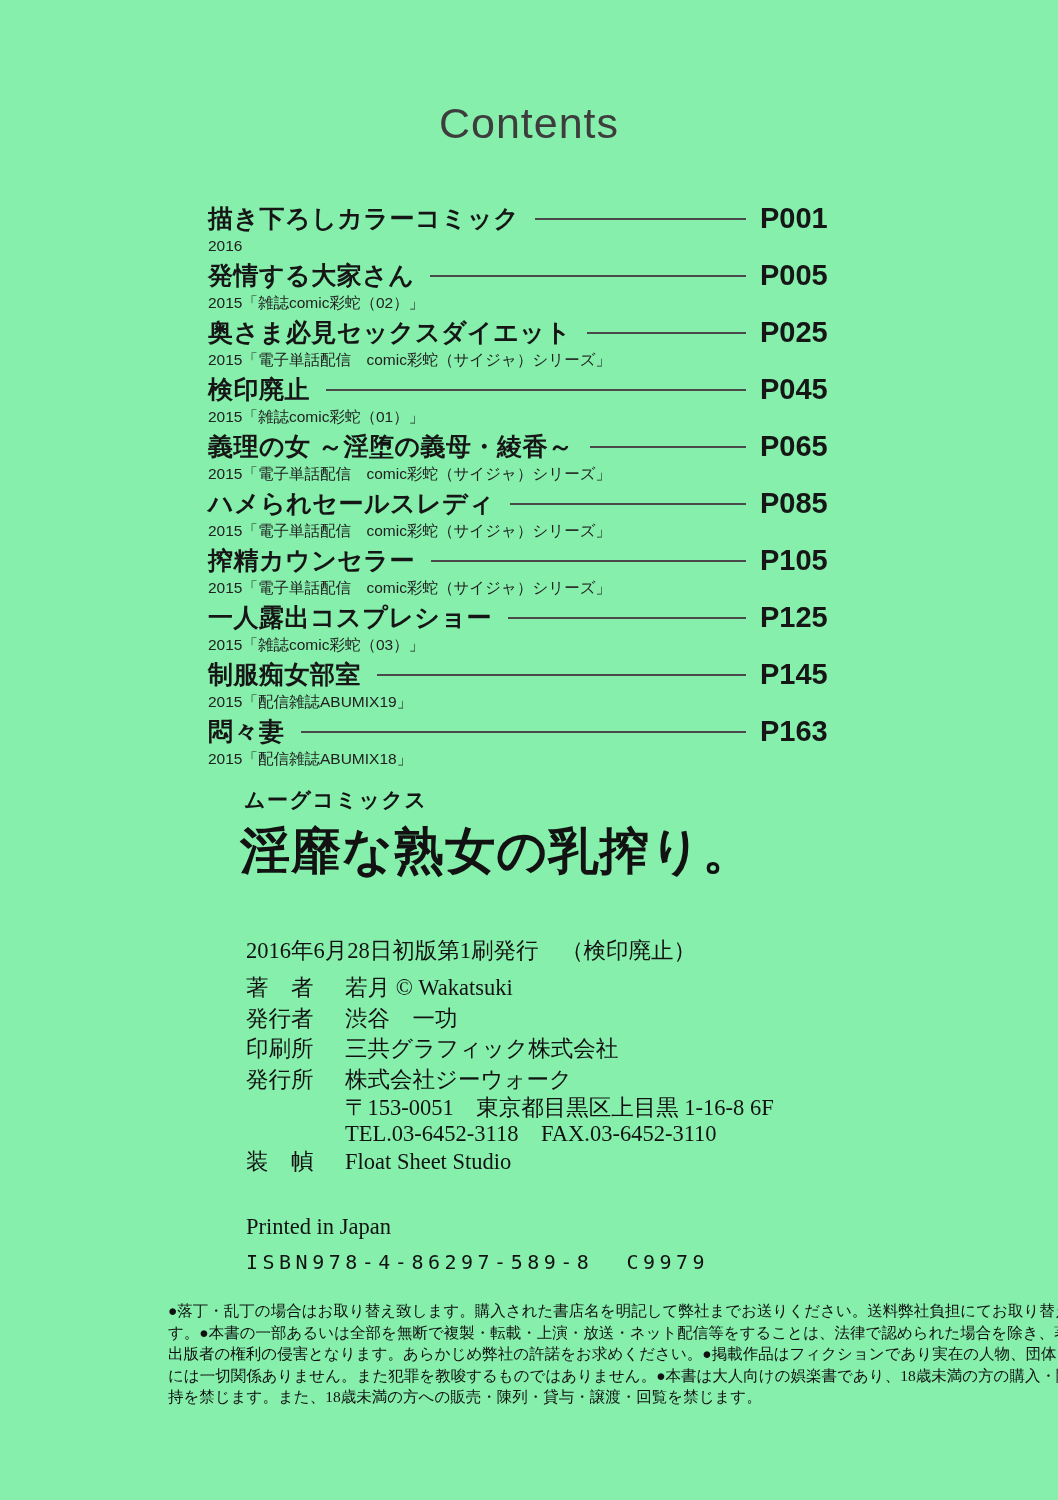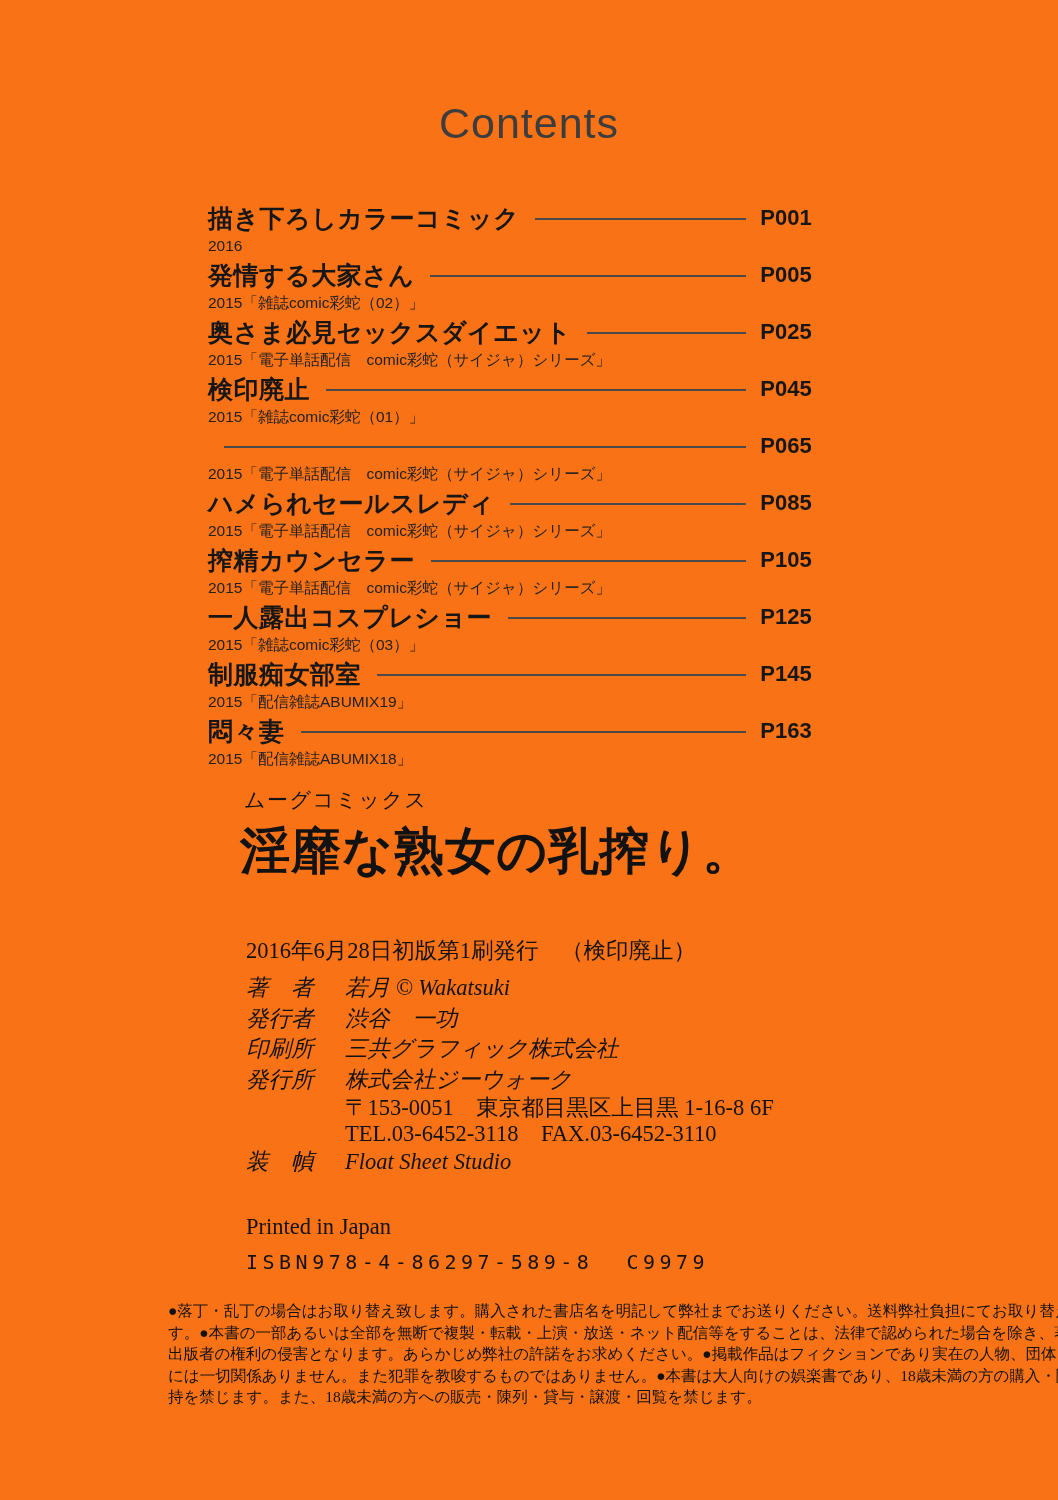--- a/index.html
+++ b/index.html
@@ -1,20 +1,20 @@
 <!DOCTYPE html>
 <html><head>
 <meta charset="utf-8">
 <style>
   * { margin:0; padding:0; box-sizing:border-box; }
   body { background:#ffffff; }
   .page {
     position:relative;
     width:1058px; height:1500px;
-    background:#f97316;
+    background:#86efac;
     font-family:"Liberation Sans", sans-serif;
     color:#1c1c1c;
     overflow:hidden;
     margin:0 auto;
   }
   .contents-title {
     position:absolute; top:98px; left:0; width:1058px;
     text-align:center;
     font-size:43px; line-height:50px;
     color:#3d3d3d;
@@ -29,44 +29,44 @@
     font-weight:bold; font-size:25px; white-space:nowrap;
     letter-spacing:0.5px; color:#161616;
   }
   .toc-line {
     flex:1; height:0;
     border-top:2px solid #4a4a4a;
     margin:0 14px 0 16px;
     position:relative; top:1px;
   }
   .toc-page {
-    font-weight:bold; font-size:22px; width:52px;
+    font-weight:bold; font-size:29px; width:52px;
     text-align:center; color:#161616; flex:none;
   }
   .toc-sub {
     font-size:15.5px; line-height:20px; height:20px;
     color:#212121; white-space:nowrap; margin-top:2px;
   }
   .book-series {
     position:absolute; left:244px; top:786px;
-    font-size:21px; font-weight:normal; letter-spacing:1.5px;
+    font-size:21px; font-weight:bold; letter-spacing:1.5px;
     color:#141414;
   }
   .book-title {
     position:absolute; left:240px; top:818px;
     font-size:50px; font-weight:bold; letter-spacing:1px;
     color:#121212; white-space:nowrap;
   }
   .colophon {
     position:absolute; left:246px; top:936px;
     font-family:"Liberation Serif", serif;
     font-size:22.5px; color:#121212;
   }
   .colophon-date { line-height:30px; margin-bottom:7px; white-space:nowrap; }
-  .col-row { display:flex; line-height:30.5px;font-style:italic; }
+  .col-row { display:flex; line-height:30.5px; }
   .col-label { width:99px; flex:none; }
   .col-value { white-space:nowrap; }
   .col-extra { margin-left:99px; line-height:26px; white-space:nowrap; }
   .printed-in {
     position:absolute; left:246px; top:1214px;
     font-family:"Liberation Serif", serif;
     font-size:22.5px; color:#121212;
   }
   .isbn {
     position:absolute; left:246px; top:1250px;
@@ -122,20 +122,21 @@
       <div class="toc-row">
         <span class="toc-title">検印廃止</span>
         <span class="toc-line"></span>
         <span class="toc-page">P045</span>
       </div>
       <div class="toc-sub">2015「雑誌comic彩蛇（01）」</div>
     </div>
 
     <div class="toc-entry">
       <div class="toc-row">
+        <span class="toc-title">義理の女 ～淫堕の義母・綾香～</span>
         <span class="toc-line"></span>
         <span class="toc-page">P065</span>
       </div>
       <div class="toc-sub">2015「電子単話配信　comic彩蛇（サイジャ）シリーズ」</div>
     </div>
 
     <div class="toc-entry">
       <div class="toc-row">
         <span class="toc-title">ハメられセールスレディ</span>
         <span class="toc-line"></span>

